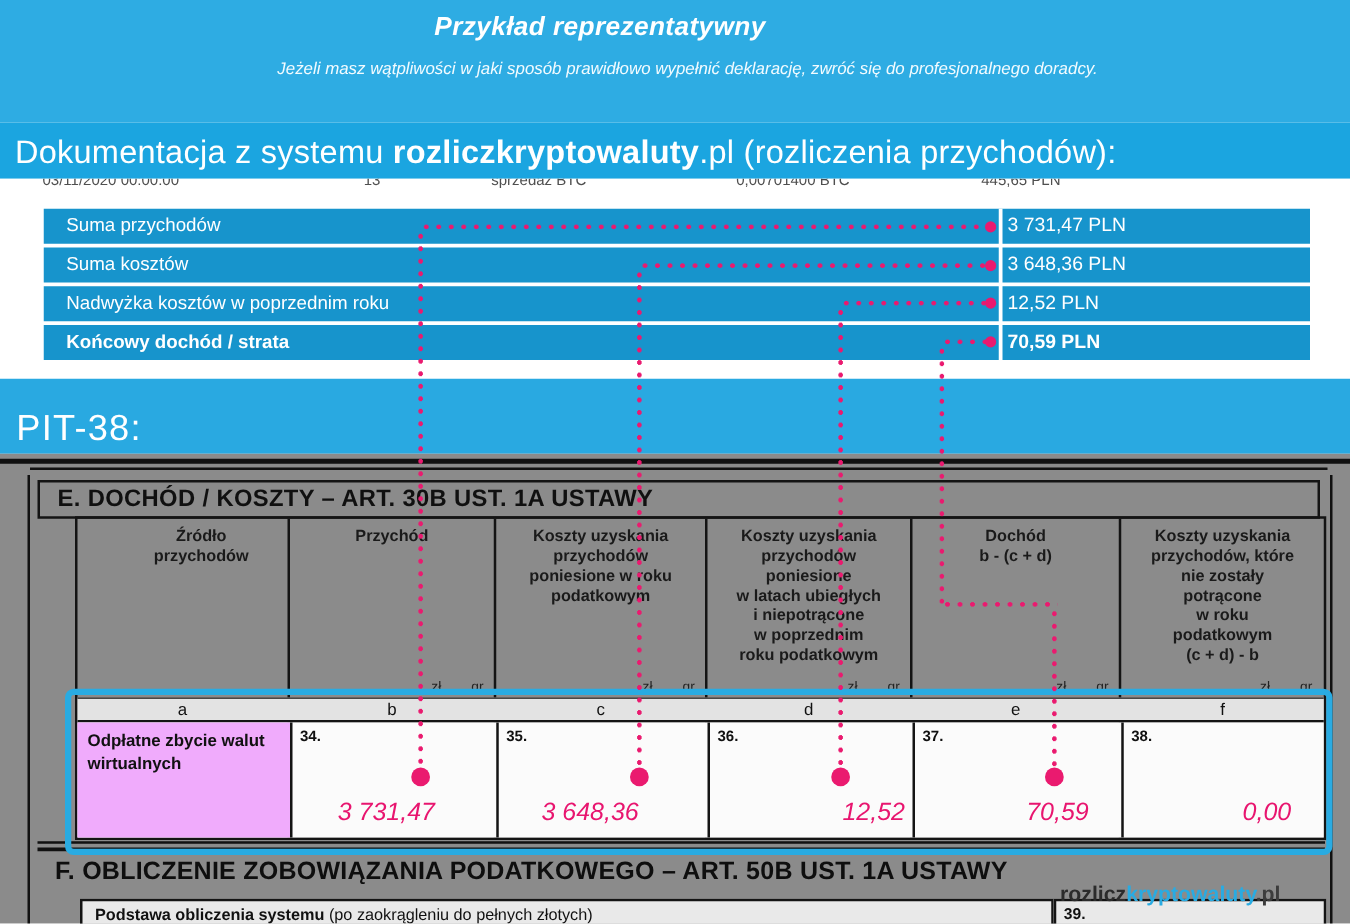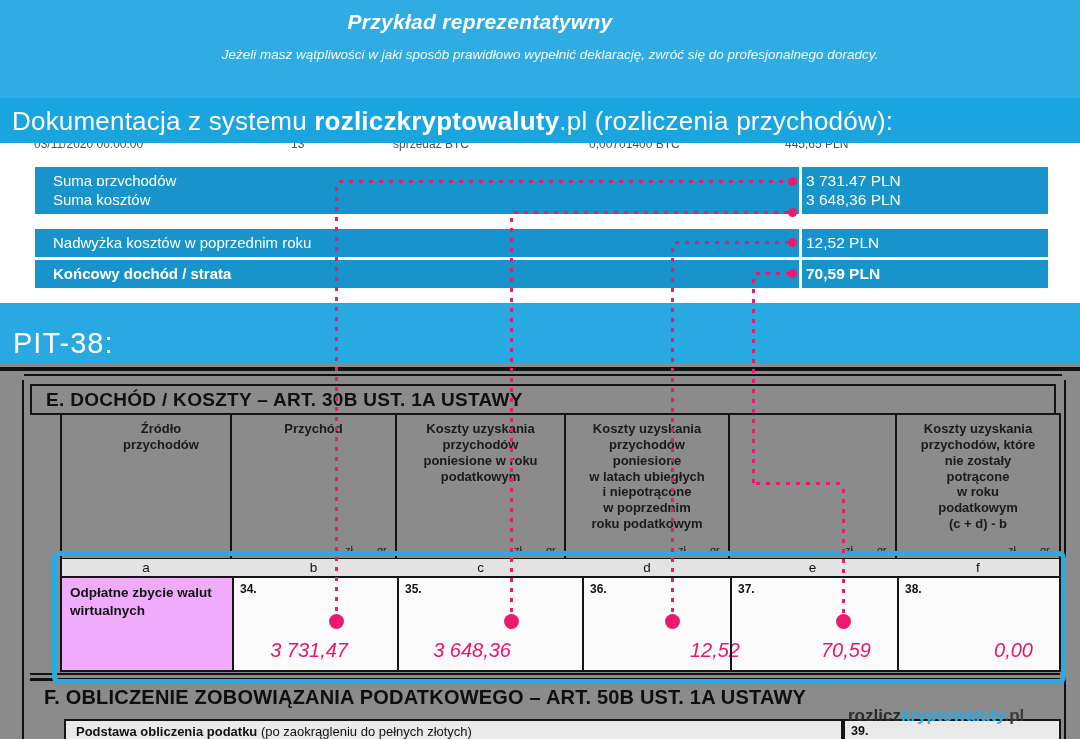--- a/index.html
+++ b/index.html
@@ -90,21 +90,21 @@
     <span class="tx-cell" style="left:291px;">13</span>
     <span class="tx-cell" style="left:393px;">sprzedaż BTC</span>
     <span class="tx-cell" style="left:589px;">0,00701400 BTC</span>
     <span class="tx-cell" style="left:785px;">445,65 PLN</span>
   </div>
 
   <div class="abs srow" style="top:167px;">
     <span class="lbl">Suma przychodów</span>
     <span class="val">3 731,47 PLN</span>
   </div>
-  <div class="abs srow" style="top:186px;">
+  <div class="abs srow" style="top:198px;">
     <span class="lbl">Suma kosztów</span>
     <span class="val">3 648,36 PLN</span>
   </div>
   <div class="abs srow" style="top:229px;">
     <span class="lbl">Nadwyżka kosztów w poprzednim roku</span>
     <span class="val">12,52 PLN</span>
   </div>
   <div class="abs srow em" style="top:260px;">
     <span class="lbl">Końcowy dochód / strata</span>
     <span class="val">70,59 PLN</span>
@@ -139,20 +139,22 @@
 przychodów
 poniesione w roku
 podatkowym</div>
     <div class="hdr-cell" style="left:504px;width:162px;">Koszty uzyskania
 przychodów
 poniesione
 w latach ubiegłych
 i niepotrącone
 w poprzednim
 roku podatkowym</div>
+    <div class="hdr-cell" style="left:668px;width:165px;">Dochód
+b - (c + d)</div>
     <div class="hdr-cell" style="left:835px;width:162px;">Koszty uzyskania
 przychodów, które
 nie zostały
 potrącone
 w roku
 podatkowym
 (c + d) - b</div>
 
     <span class="unit" style="left:283px;">zł</span>
     <span class="unit" style="left:315px;">gr</span>
@@ -180,41 +182,41 @@
 wirtualnych</div>
       </div>
       <div class="dcell" style="left:170px;width:142px;">
         <span class="fieldno">34.</span>
         <span class="cellval">3 731,47</span>
       </div>
       <div class="dcell" style="left:335px;width:140px;">
         <span class="fieldno">35.</span>
         <span class="cellval">3 648,36</span>
       </div>
-      <div class="dcell" style="left:504px;width:184px;margin-left:16px;">
+      <div class="dcell" style="left:504px;width:184px;">
         <span class="fieldno">36.</span>
         <span class="cellval">12,52</span>
       </div>
       <div class="dcell" style="left:668px;width:167px;">
         <span class="fieldno">37.</span>
         <span class="cellval">70,59</span>
       </div>
       <div class="dcell" style="left:835px;width:162px;">
         <span class="fieldno">38.</span>
         <span class="cellval">0,00</span>
       </div>
     </div>
   </div>
 
   <div class="abs blkline" style="left:30px;top:673px;width:1030px;height:2px;"></div>
   <div class="abs blkline" style="left:30px;top:678px;width:1030px;height:3px;"></div>
 
   <div class="abs ftitle">F. OBLICZENIE ZOBOWIĄZANIA PODATKOWEGO – ART. 50B UST. 1A USTAWY</div>
   <div class="abs podrow">
-    <span class="txt"><b>Podstawa obliczenia podatku</b><span> (po zaokrągleniu do pełnych złotych)</span></span>
+    <span class="txt"><b>Podstawa obliczenia systemu</b><span> (po zaokrągleniu do pełnych złotych)</span></span>
   </div>
   <div class="abs box39">
     <span class="no">39.</span>
   </div>
   <div class="abs wmark"><span class="w1">rozlicz</span><span class="w2">kryptowaluty</span><span class="w3">.pl</span></div>
 
   <div class="abs hibox"></div>
 
   <div class="hdot" style="left:336px;top:179px;width:460px;"></div>
   <div class="hdot" style="left:511px;top:210px;width:285px;"></div>

